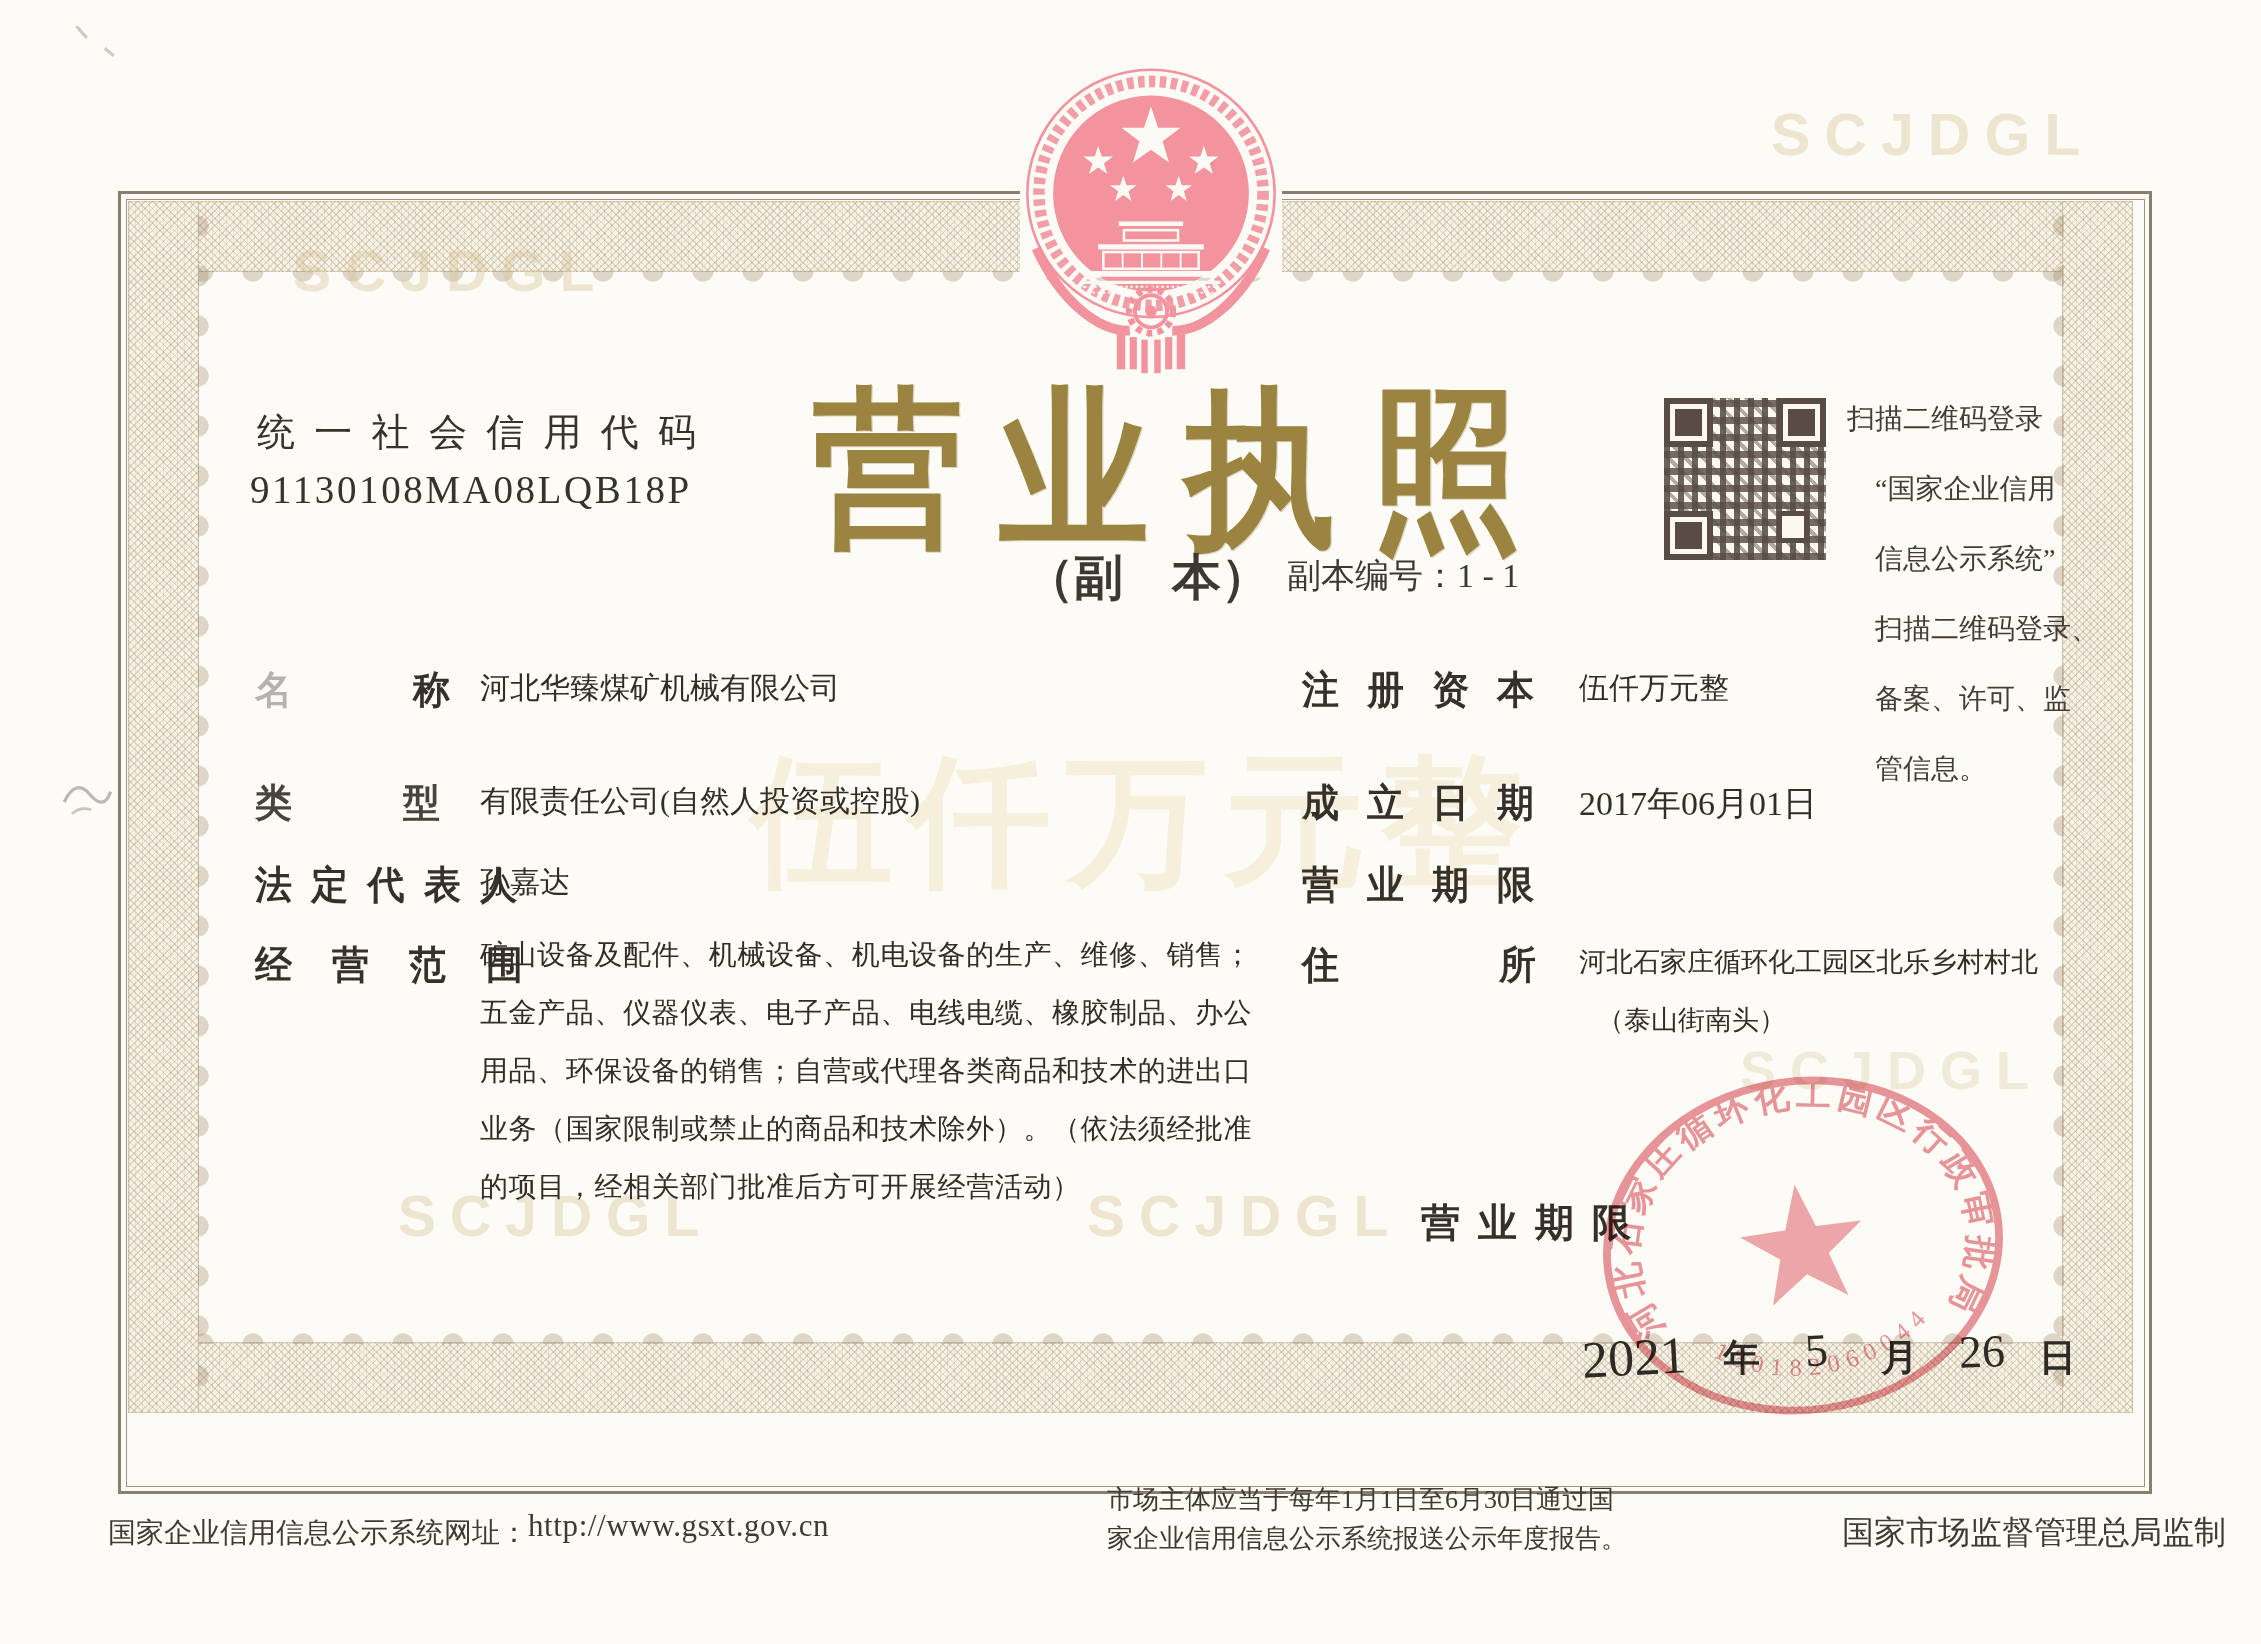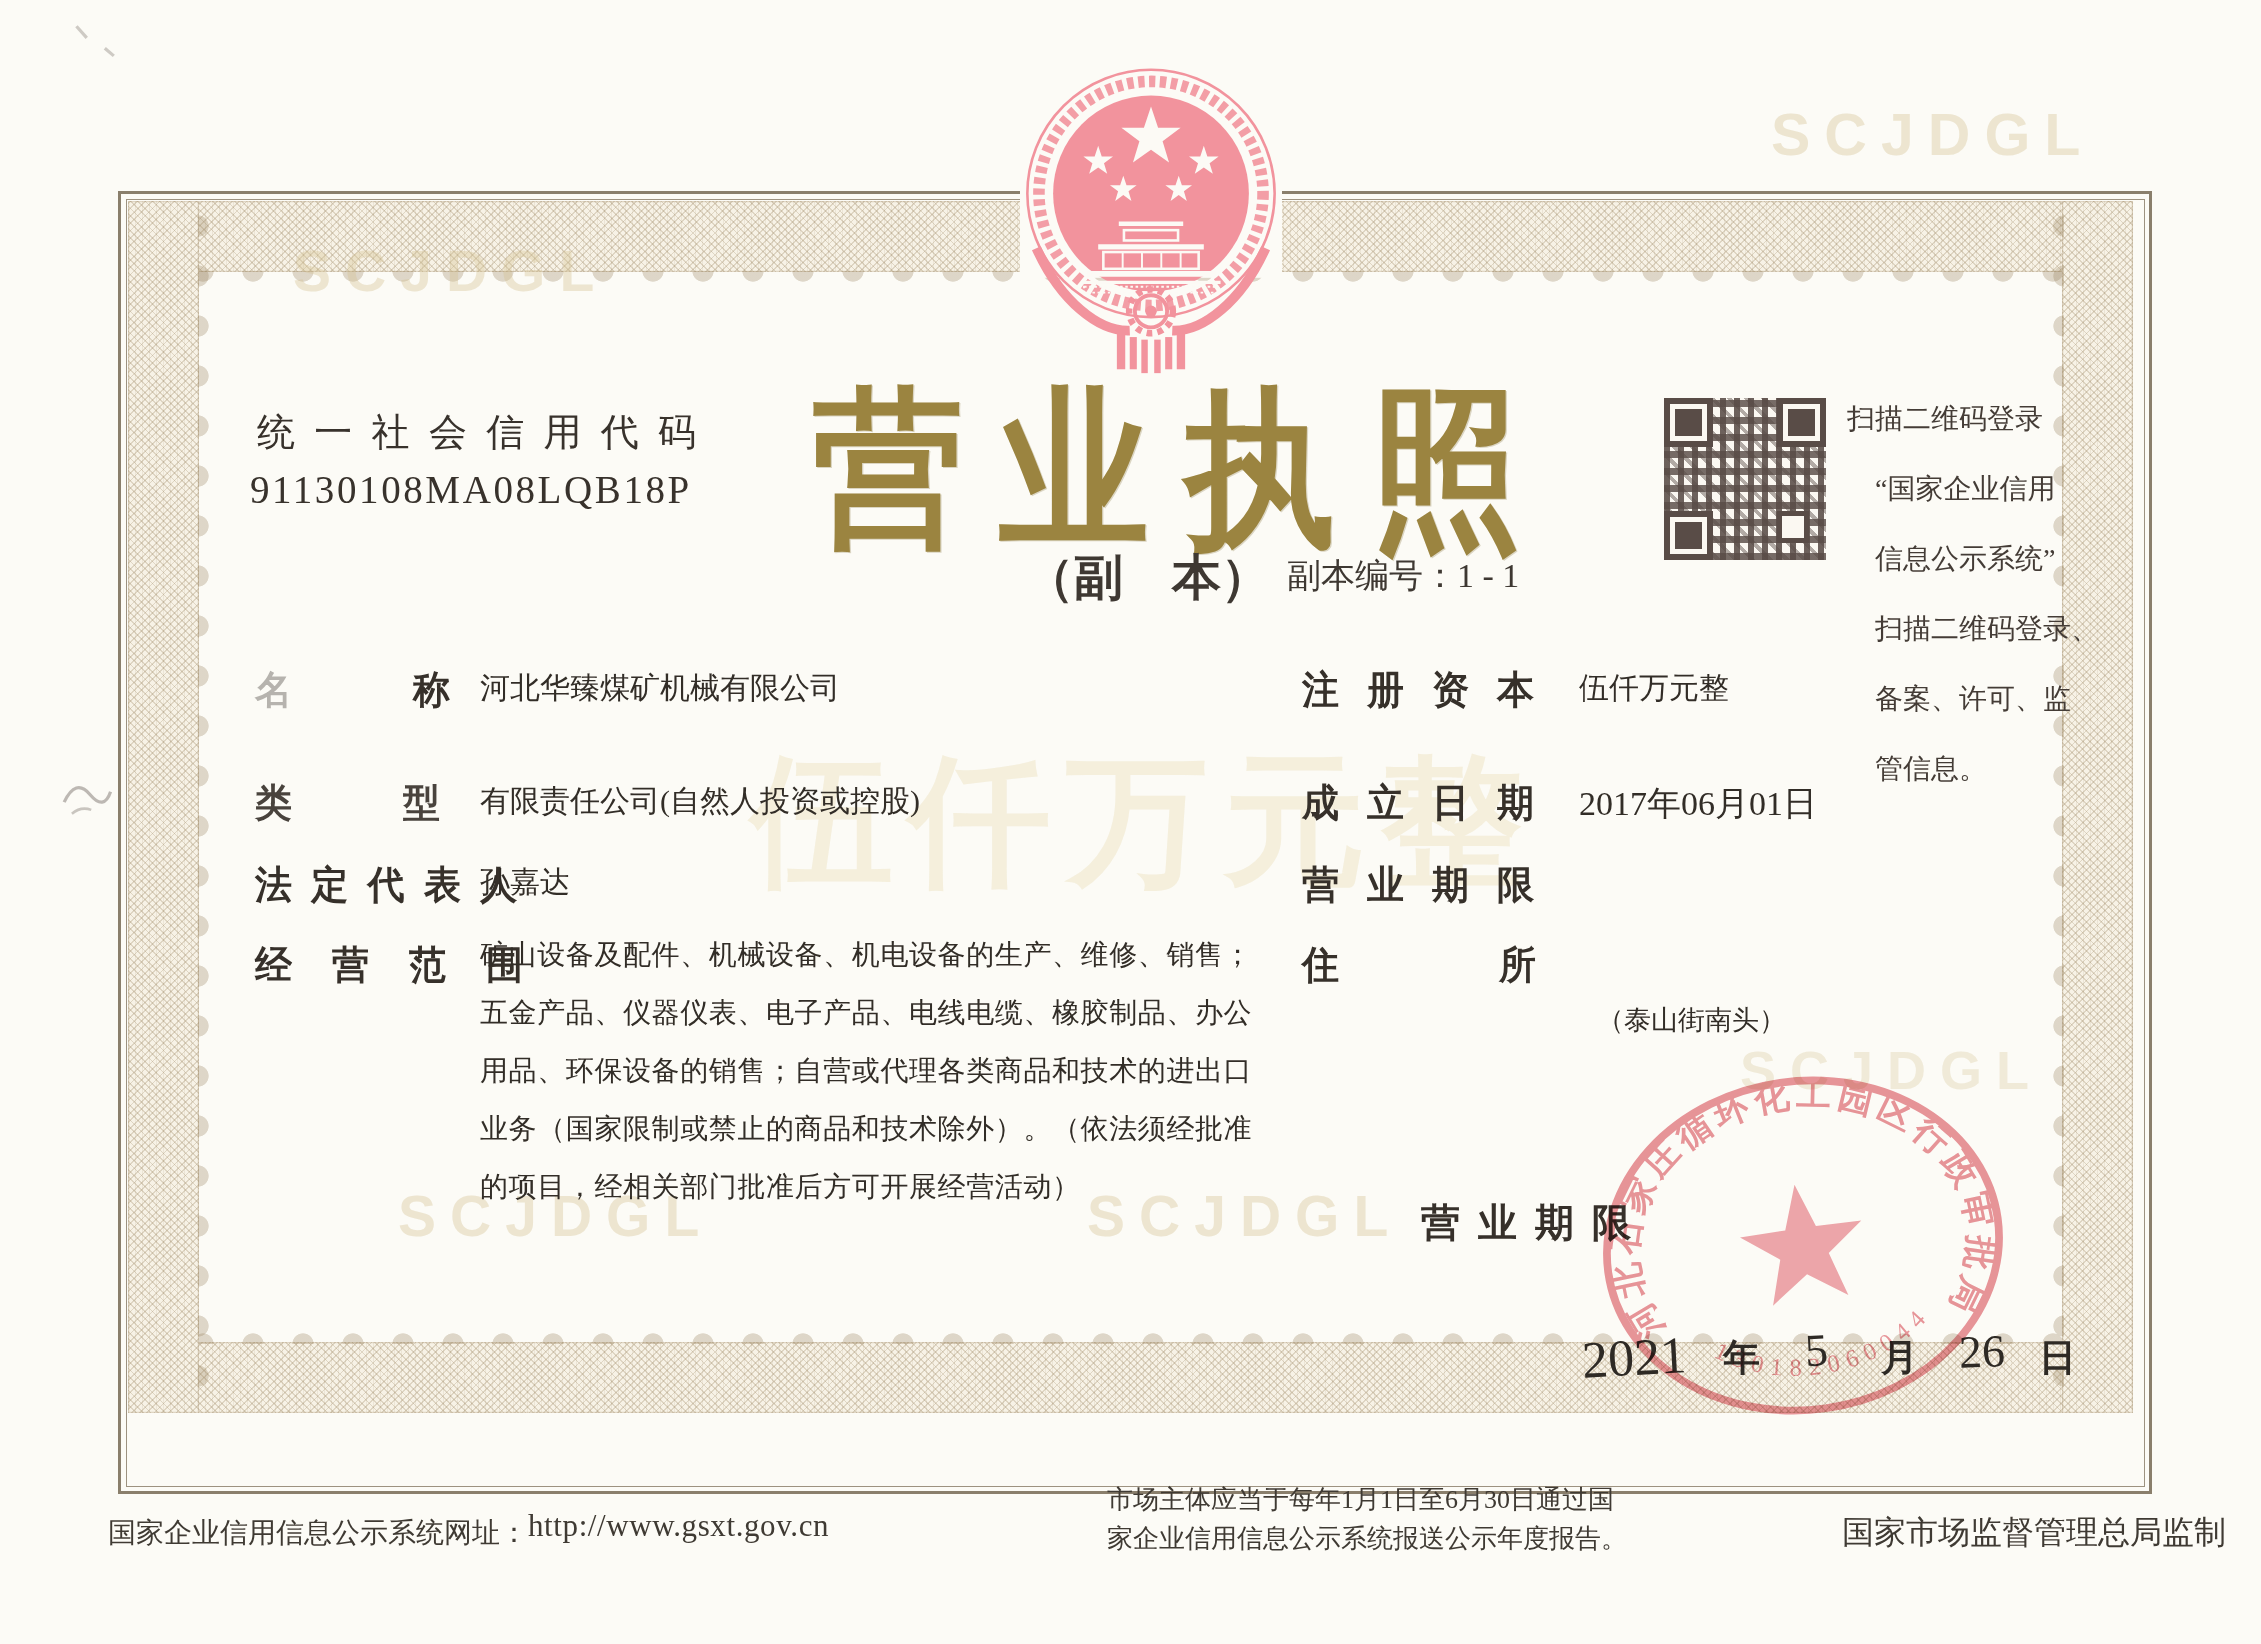--- a/index.html
+++ b/index.html
@@ -188,20 +188,21 @@
   <div class="lab" style="left:1302px;top:664px;letter-spacing:28px;">注册资本</div>
   <div class="val" style="left:1579px;top:668px;">伍仟万元整</div>
 
   <div class="lab" style="left:1302px;top:777px;letter-spacing:28px;">成立日期</div>
   <div class="val" style="left:1579px;top:781px;font-size:34px;">2017年06月01日</div>
 
   <div class="lab" style="left:1302px;top:859px;letter-spacing:28px;">营业期限</div>
 
   <div class="lab" style="left:1302px;top:939px;">住</div>
   <div class="lab" style="left:1499px;top:939px;">所</div>
+  <div class="addr-line" style="left:1579px;top:944px;">河北石家庄循环化工园区北乐乡村村北</div>
   <div class="addr-line" style="left:1597px;top:1002px;">（泰山街南头）</div>
 
   <div class="registrar">营业期限</div>
 
   <div class="dateline">
     <span class="num" style="transform:rotate(-3deg);">2021</span>
     <span class="unit" style="margin-left:37px;">年</span>
     <span class="num" style="margin-left:45px;font-size:46px;transform:translateY(-10.3px) rotate(-3deg);">5</span>
     <span class="unit" style="margin-left:53px;">月</span>
     <span class="num" style="margin-left:41px;font-size:46px;transform:translateY(-9px) rotate(-2deg);">26</span>

